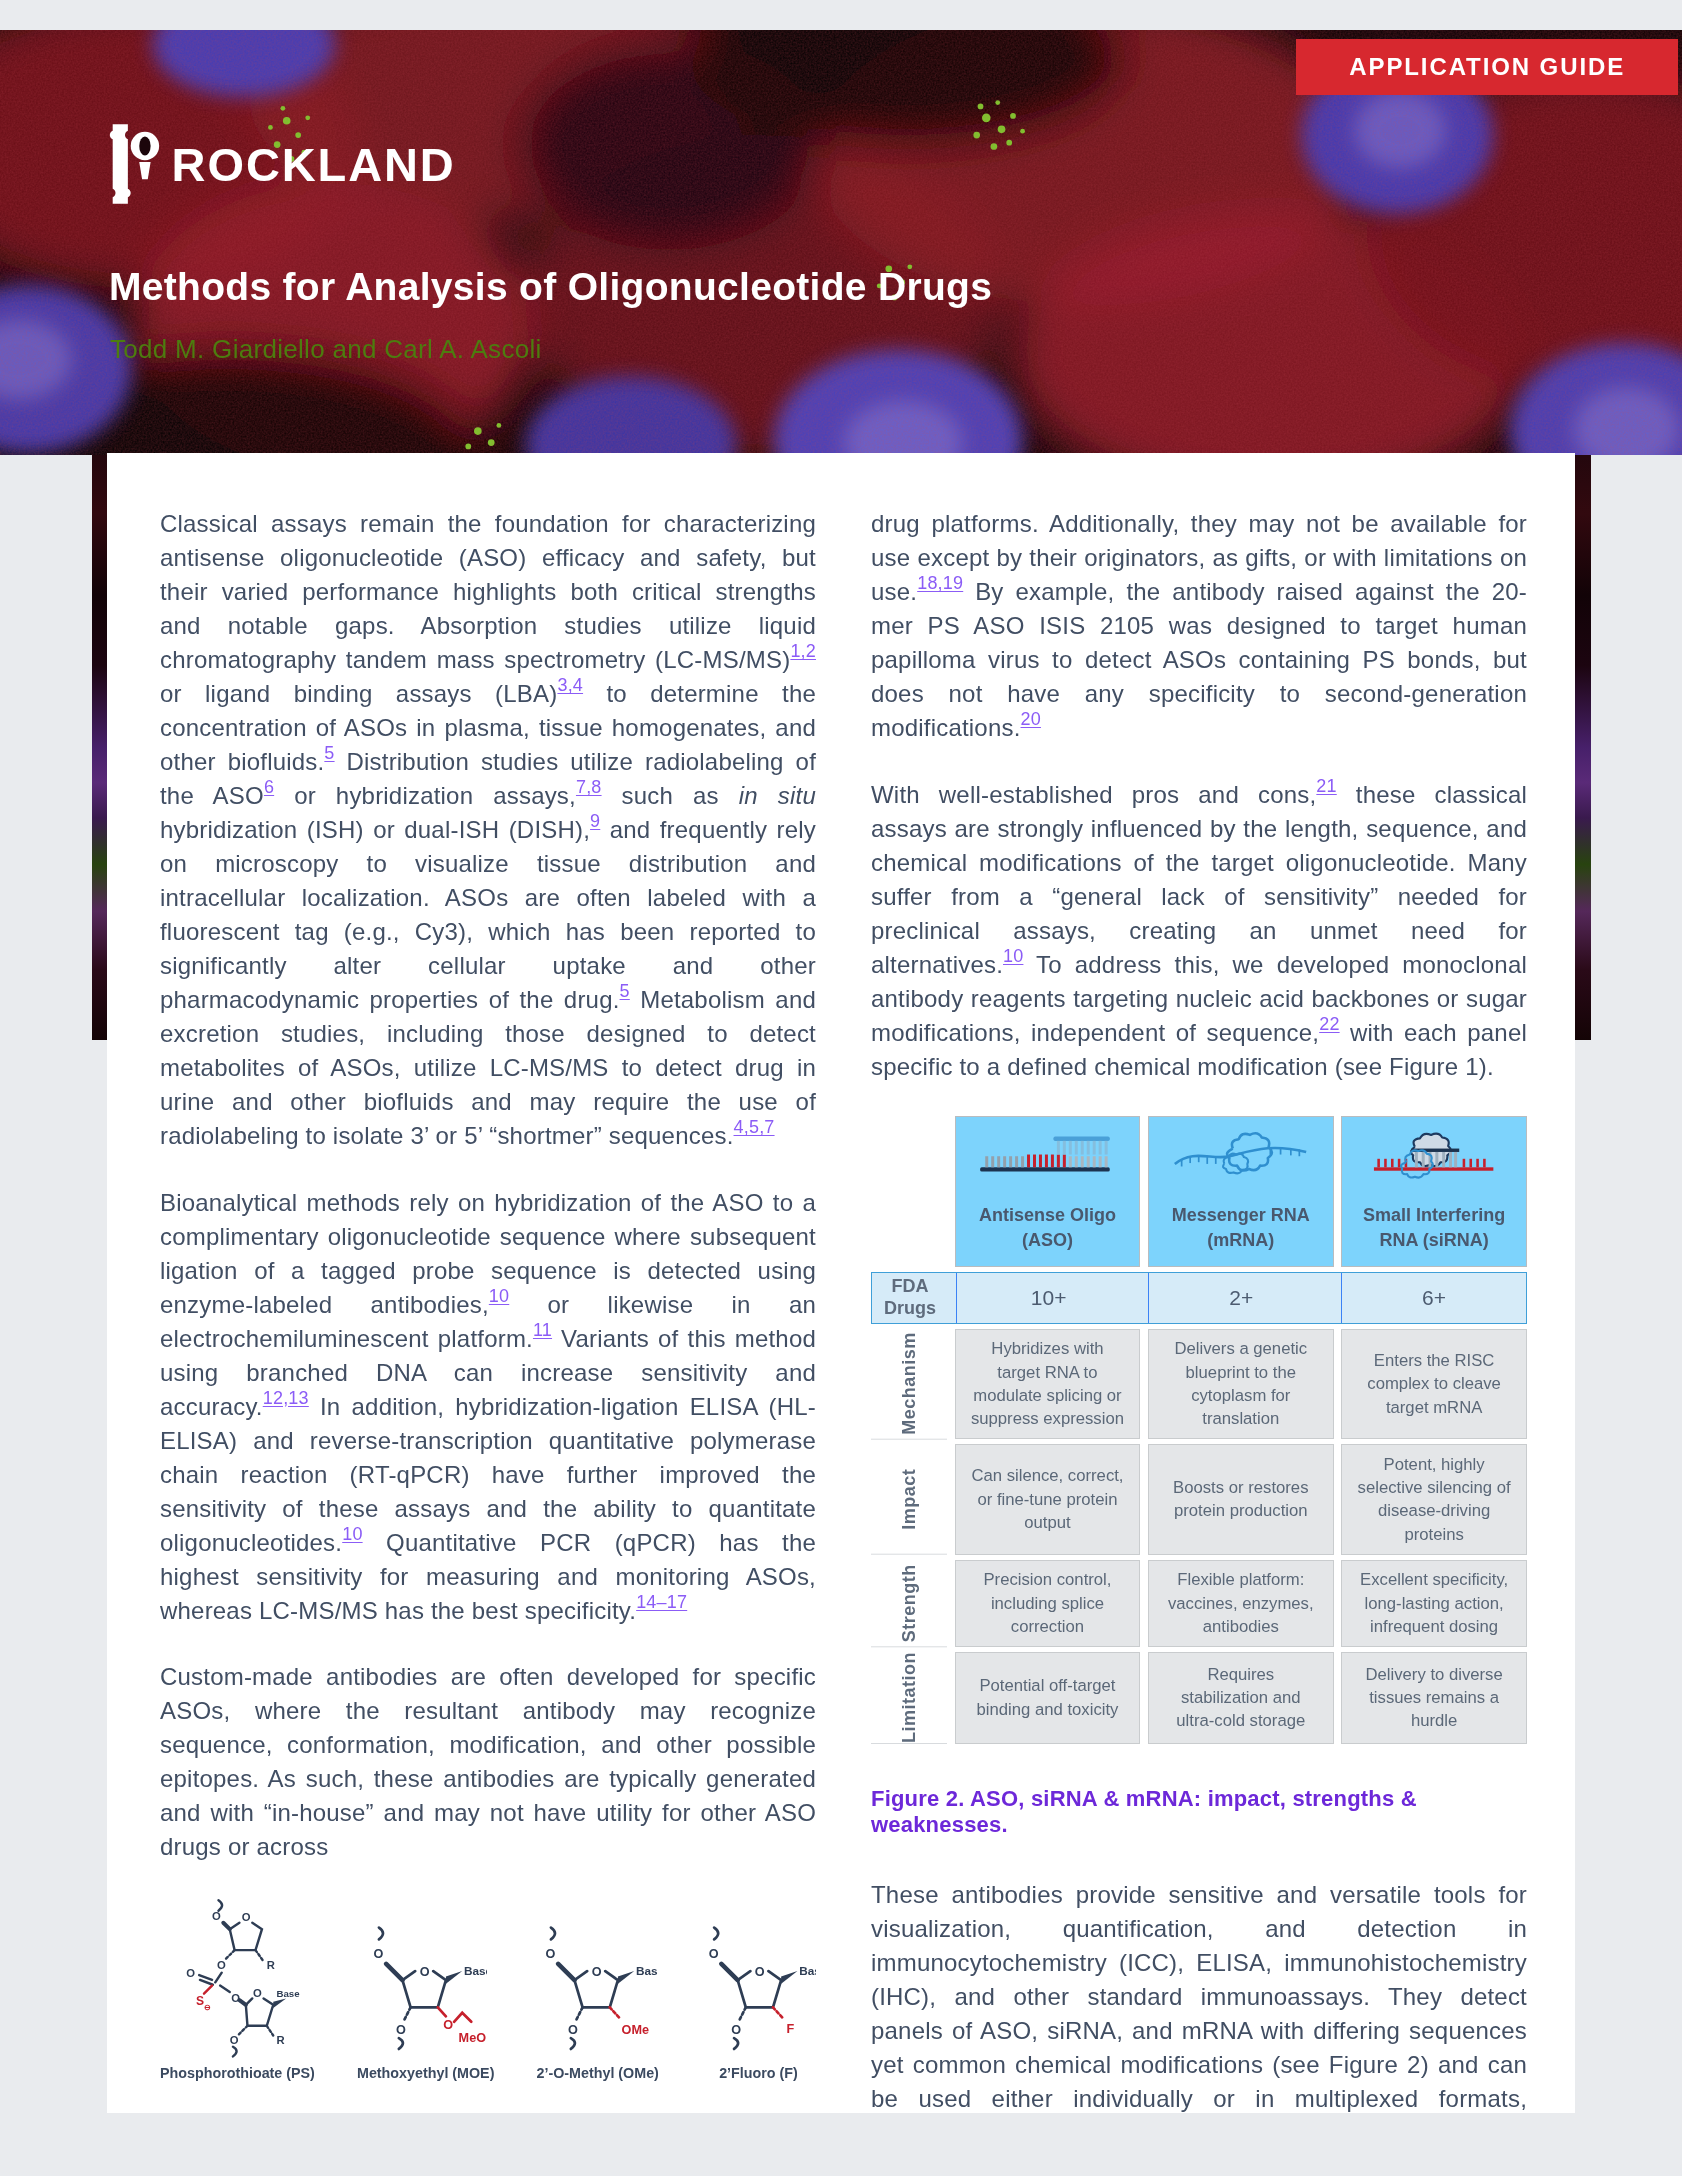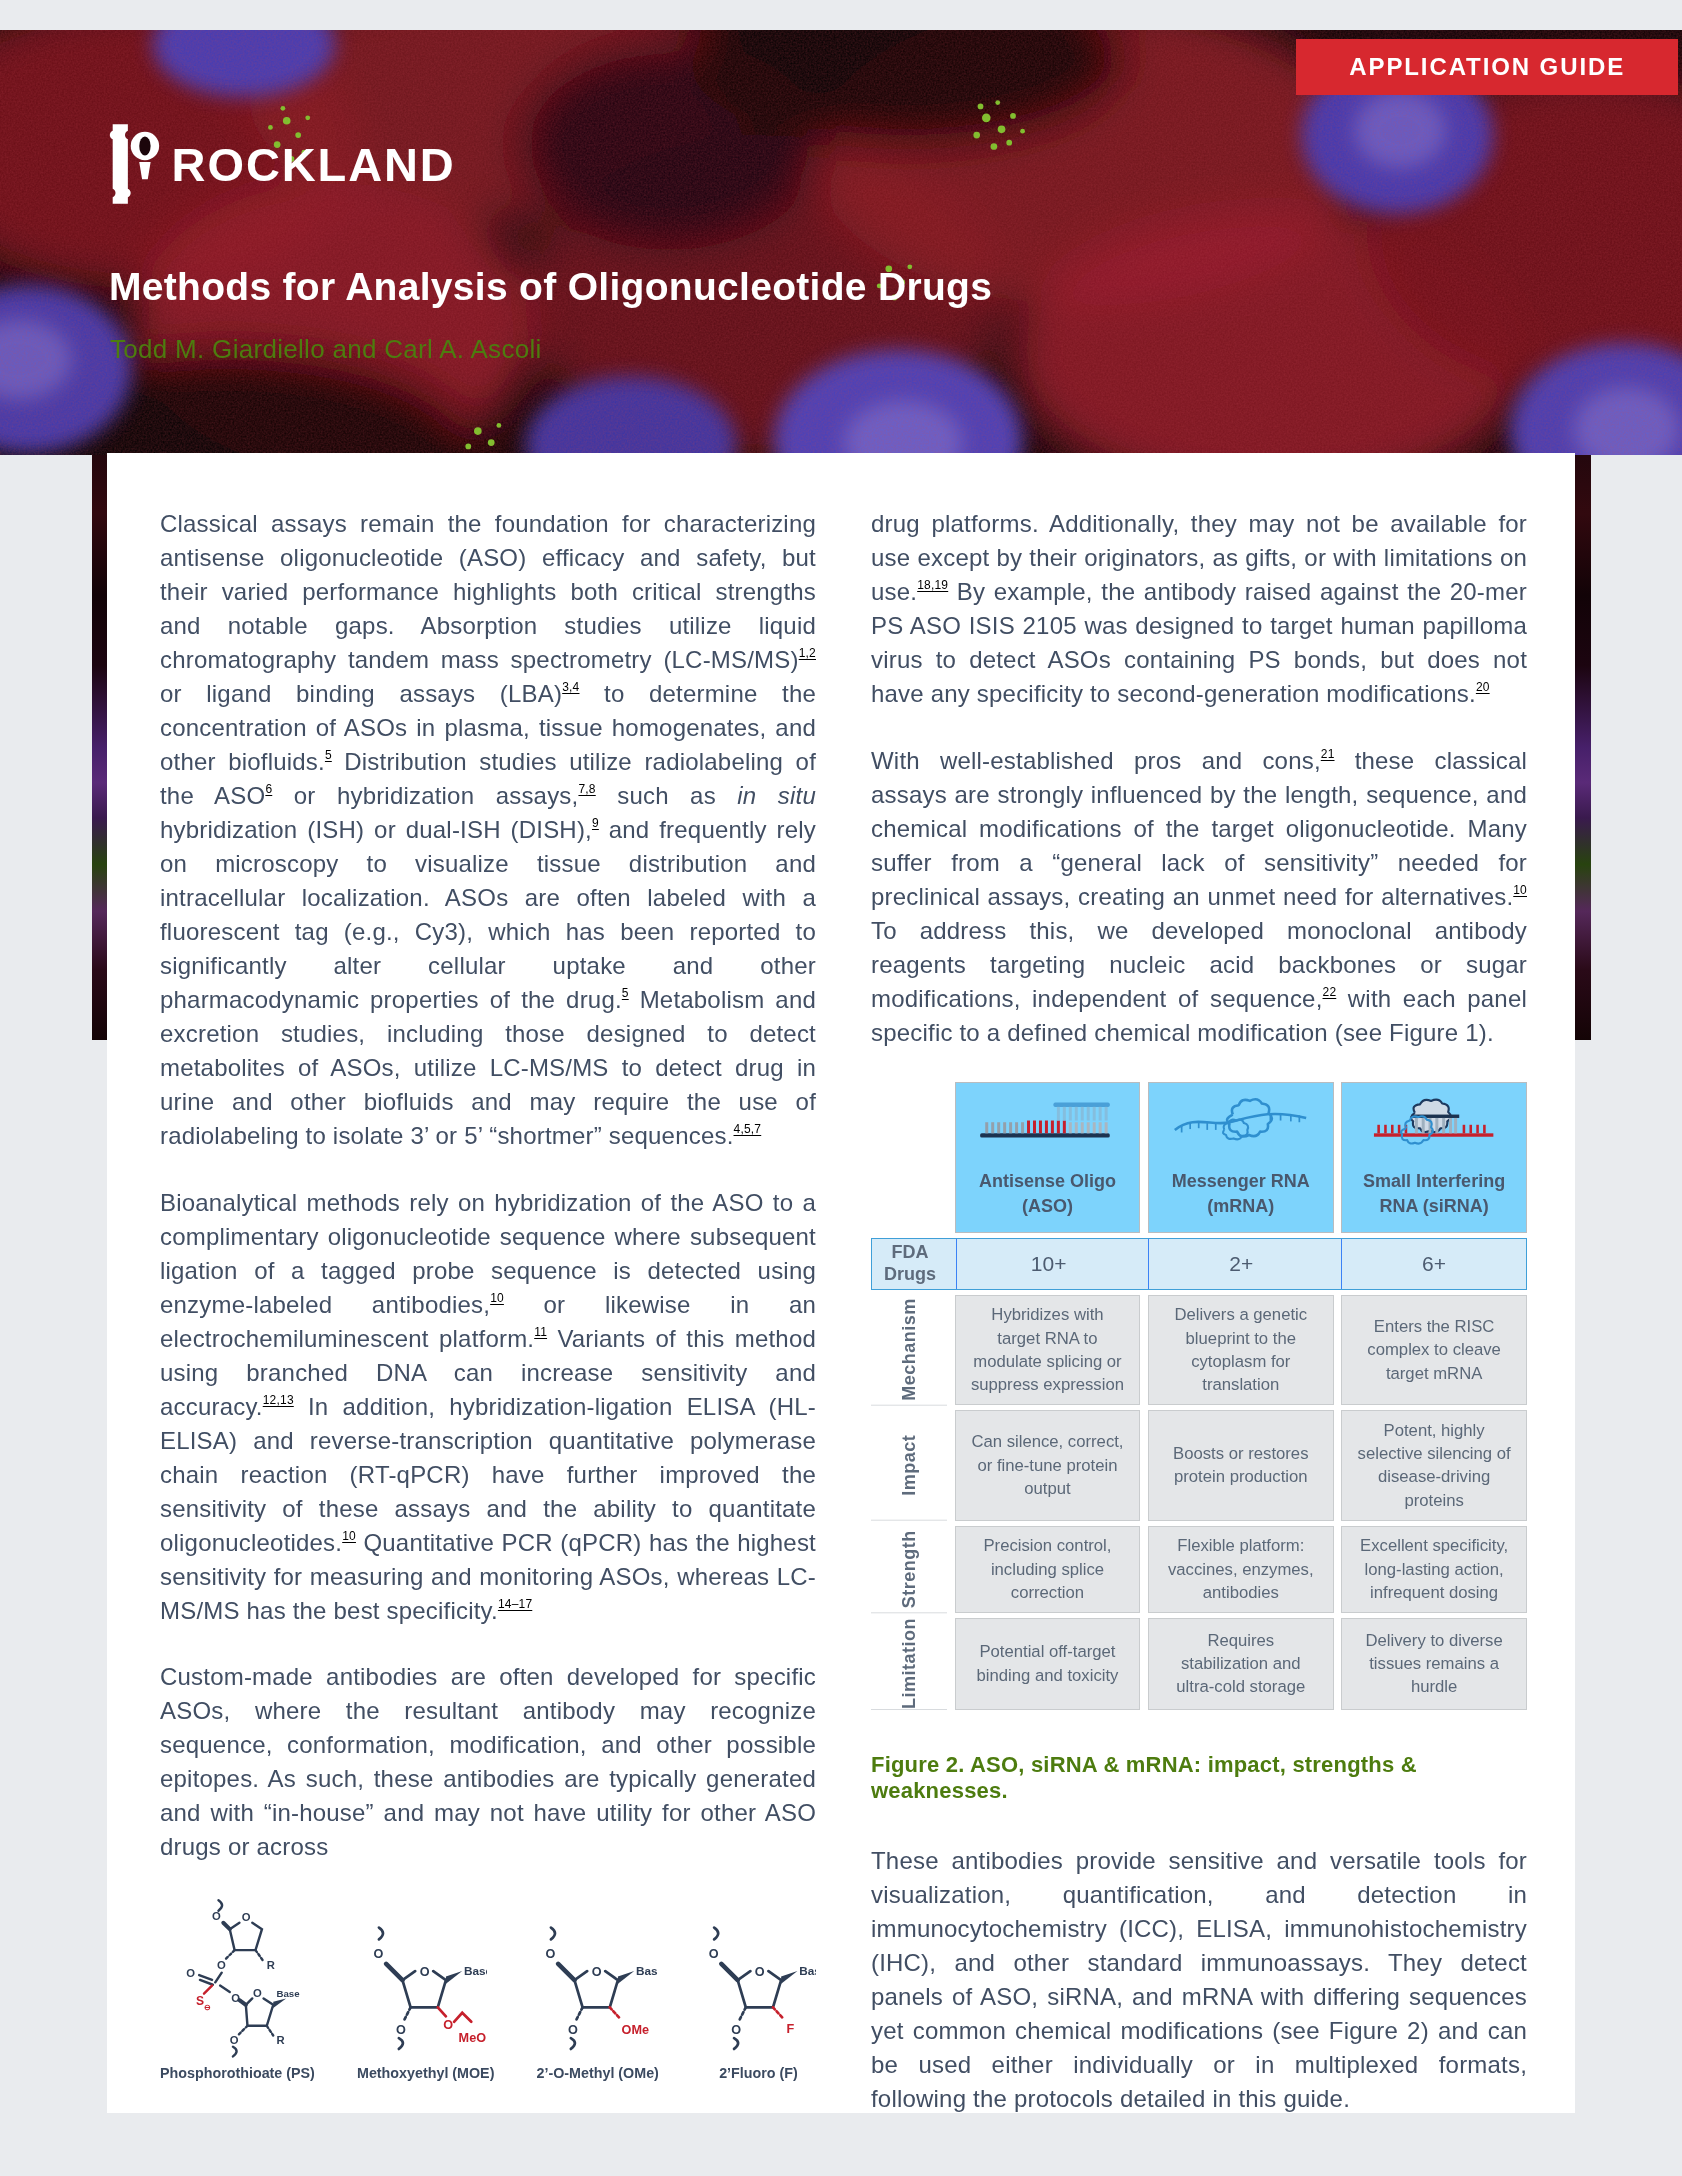--- a/index.html
+++ b/index.html
@@ -44,21 +44,21 @@
     display:flex;gap:55px;overflow:hidden;
   }
   .col{width:656px;flex:0 0 656px;}
   .body-p{
     margin:0 0 32.5px 0;
     color:#414e63;font-size:24px;line-height:34px;
     text-align:justify;letter-spacing:0.2px;
   }
   .body-p em{font-style:italic;}
   sup.ref{
-    color:#000000;font-size:12px;line-height:0;
+    color:#8b5cf6;font-size:18px;line-height:0;
     position:relative;top:-1.9px;
     text-decoration:underline;text-underline-offset:1.9px;
   }
 
   
   .fig2{display:flex;flex-direction:column;row-gap:4.8px;margin-top:5.7px;}
   .f2row{display:grid;grid-template-columns:76px 1fr 1fr 1fr;column-gap:7.6px;}
   .f2label{display:flex;align-items:center;justify-content:center;
     color:#5e6b7c;font-weight:bold;font-size:18px;text-align:center;}
   .rot{writing-mode:vertical-rl;transform:rotate(180deg);letter-spacing:0.5px;}
@@ -78,21 +78,21 @@
   .f2cell{
     background:#e4e6e8;border:1px solid #c9ccce;
     display:flex;align-items:center;justify-content:center;
     text-align:center;color:#5b6878;font-size:16.7px;line-height:1.4;
     padding:7.6px 13.4px;box-sizing:border-box;
   }
   .f2data .f2label{border-top:1.9px solid #d8dbde;}
   .r-mech .f2cell{min-height:103px;}
   .r-std  .f2cell{min-height:84px;}
   .fig2-caption{
-    margin:42px 0 40px 0;color:#4d7c0f;font-size:22px;font-weight:bold;letter-spacing:0.2px;
+    margin:42px 0 40px 0;color:#6d28d9;font-size:22px;font-weight:bold;letter-spacing:0.2px;
   }
 
   
   .fig1{margin-top:23px;}
   .fig1-row{display:flex;justify-content:space-between;align-items:flex-end;}
   .struct{margin:0;display:flex;flex-direction:column;align-items:center;}
   .struct svg{display:block;}
   .struct figcaption{
     margin-top:7.6px;color:#3b4a60;font-size:14.3px;font-weight:bold;white-space:nowrap;
   }

